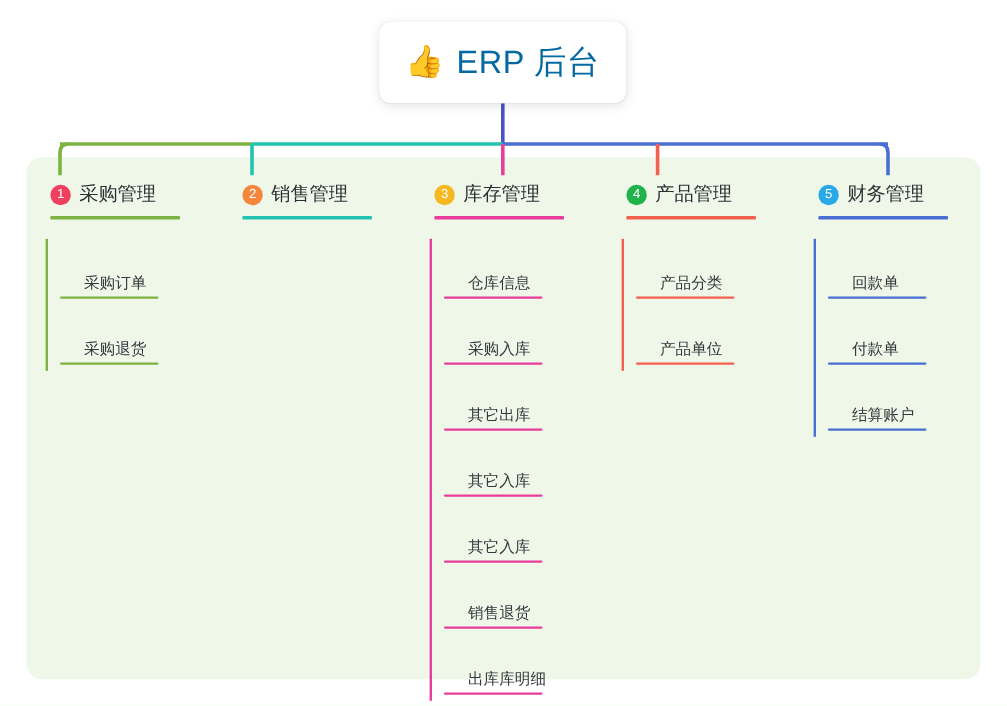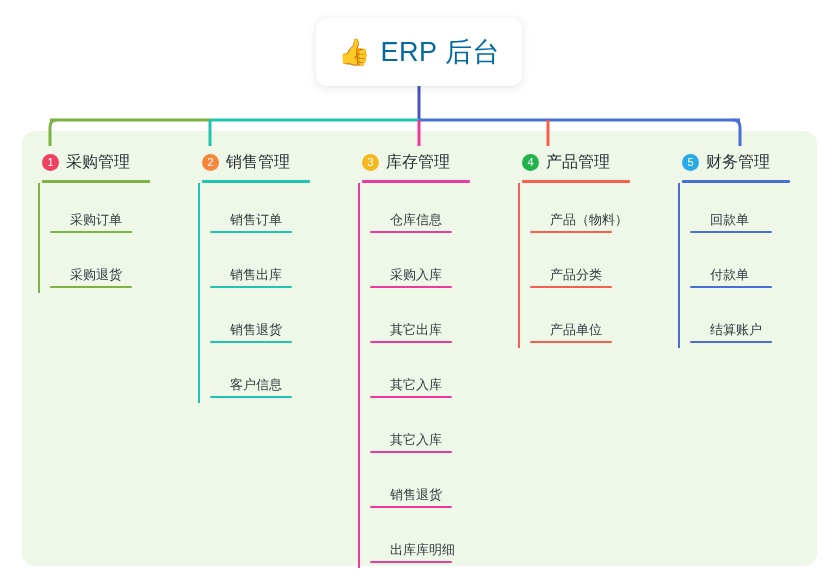--- a/index.html
+++ b/index.html
@@ -118,21 +118,21 @@
   }
   .col-rule {
     height: 3px;
     width: 108px;
     border-radius: 1px;
     margin-left: 4px;
   }
 
   .items {
     position: relative;
-    margin-top: 0;
+    margin-top: 16px;
     padding-left: 10px;
   }
   .item {
     position: relative;
     height: 55px;
     box-sizing: border-box;
   }
   .item-label {
     position: absolute;
     left: 20px;
@@ -195,38 +195,20 @@
         </div>
       </div>
     </div>
 
     <div class="column col-2">
       <div class="col-header">
         <span class="badge" style="background: rgb(245, 135, 60);">2</span>
         <span class="col-title">销售管理</span>
       </div>
       <div class="col-rule" style="background: rgb(34, 196, 176);"></div>
-      <div class="items" style="border-left: 2px solid rgb(34, 196, 176);">
-        <div class="item">
-          <span class="item-label">销售订单</span>
-          <span class="item-rule" style="background: rgb(34, 196, 176);"></span>
-        </div>
-        <div class="item">
-          <span class="item-label">销售出库</span>
-          <span class="item-rule" style="background: rgb(34, 196, 176);"></span>
-        </div>
-        <div class="item">
-          <span class="item-label">销售退货</span>
-          <span class="item-rule" style="background: rgb(34, 196, 176);"></span>
-        </div>
-        <div class="item">
-          <span class="item-label">客户信息</span>
-          <span class="item-rule" style="background: rgb(34, 196, 176);"></span>
-        </div>
-      </div>
     </div>
 
     <div class="column col-3">
       <div class="col-header">
         <span class="badge" style="background: rgb(245, 184, 32);">3</span>
         <span class="col-title">库存管理</span>
       </div>
       <div class="col-rule" style="background: rgb(234, 60, 156);"></div>
       <div class="items" style="border-left: 2px solid rgb(234, 60, 156);">
         <div class="item">
@@ -261,24 +243,20 @@
     </div>
 
     <div class="column col-4">
       <div class="col-header">
         <span class="badge" style="background: rgb(34, 178, 76);">4</span>
         <span class="col-title">产品管理</span>
       </div>
       <div class="col-rule" style="background: rgb(244, 96, 79);"></div>
       <div class="items" style="border-left: 2px solid rgb(244, 96, 79);">
         <div class="item">
-          <span class="item-label">产品（物料）</span>
-          <span class="item-rule" style="background: rgb(244, 96, 79);"></span>
-        </div>
-        <div class="item">
           <span class="item-label">产品分类</span>
           <span class="item-rule" style="background: rgb(244, 96, 79);"></span>
         </div>
         <div class="item">
           <span class="item-label">产品单位</span>
           <span class="item-rule" style="background: rgb(244, 96, 79);"></span>
         </div>
       </div>
     </div>
 

